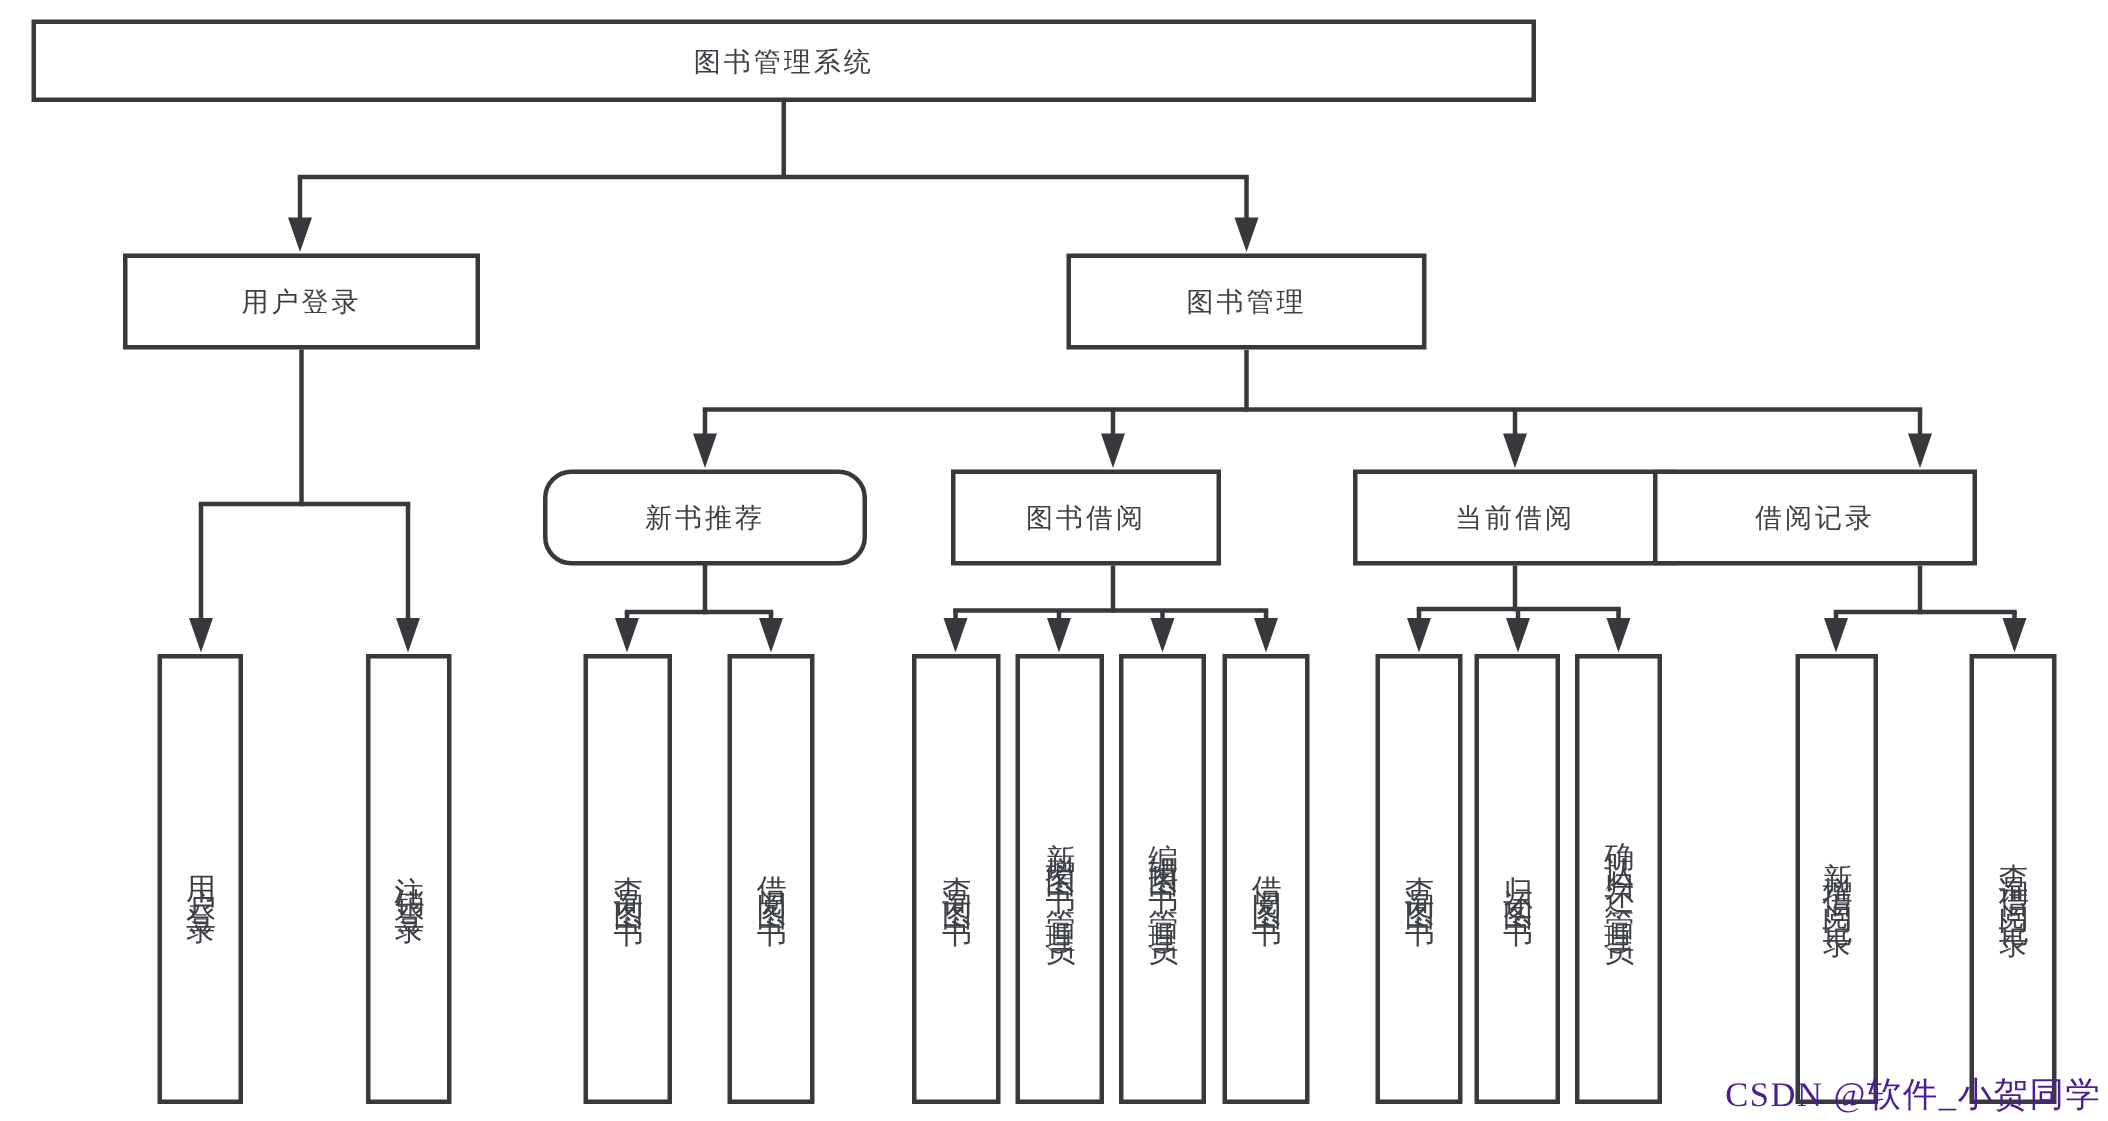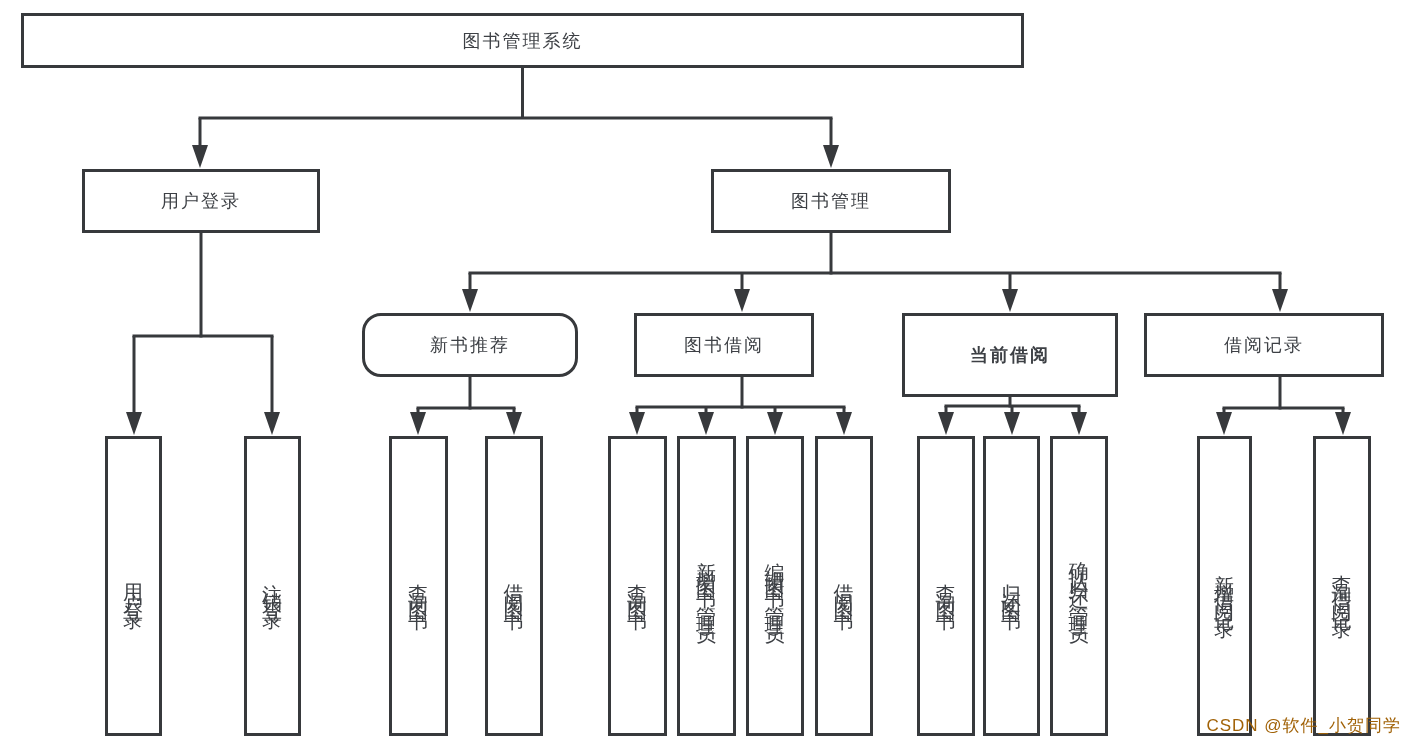--- a/index.html
+++ b/index.html
@@ -36,24 +36,25 @@
     color:var(--text);
     font-size:20px;
     writing-mode:vertical-rl;
     text-orientation:mixed;
     letter-spacing:9px;
     line-height:1;
   }
   .watermark{
     position:absolute;
     right:4px;top:714px;
-    font-size:17px;
+    font-size:23px;
     letter-spacing:1px;
-    color:#a16207;
+    color:#4c1d95;
     white-space:nowrap;
+    font-family:Liberation Serif, serif;
   }
 </style>
 </head>
 <body>
 
 <div class="canvas">
 
   <svg class="wires" viewBox="0 0 1405 747" xmlns="http://www.w3.org/2000/svg">
     <g stroke="#37393c" stroke-width="3" fill="none">
       <path d="M522.5 68 V118"></path>
@@ -113,22 +114,22 @@
     </g>
   </svg>
 
   <div class="node" style="left:21px;top:13px;width:1003px;height:55px;">图书管理系统</div>
 
   <div class="node" style="left:82px;top:169px;width:238px;height:64px;">用户登录</div>
   <div class="node" style="left:711px;top:169px;width:240px;height:64px;">图书管理</div>
 
   <div class="node" style="left:362px;top:313px;width:216px;height:64px;border-radius:19px;">新书推荐</div>
   <div class="node" style="left:634px;top:313px;width:180px;height:64px;">图书借阅</div>
-  <div class="node" style="left:902px;top:313px;width:216px;height:84px;font-weight:bold;">当前借阅</div>
-  <div class="node" style="left:1144px;top:313px;width:240px;height:64px;">借阅记录</div>
+  <div class="node" style="left:902px;top:313px;width:216px;height:64px;">当前借阅</div>
+  <div class="node" style="left:1102px;top:313px;width:216px;height:64px;">借阅记录</div>
 
   <div class="leaf" style="left:105px;top:436px;width:57px;height:300px;">用户登录</div>
   <div class="leaf" style="left:244px;top:436px;width:57px;height:300px;">注销登录</div>
   <div class="leaf" style="left:389px;top:436px;width:59px;height:300px;">查询图书</div>
   <div class="leaf" style="left:485px;top:436px;width:58px;height:300px;">借阅图书</div>
   <div class="leaf" style="left:608px;top:436px;width:59px;height:300px;">查询图书</div>
   <div class="leaf" style="left:677px;top:436px;width:59px;height:300px;">新增图书（管理员）</div>
   <div class="leaf" style="left:746px;top:436px;width:58px;height:300px;">编辑图书（管理员）</div>
   <div class="leaf" style="left:815px;top:436px;width:58px;height:300px;">借阅图书</div>
   <div class="leaf" style="left:917px;top:436px;width:58px;height:300px;">查询图书</div>

